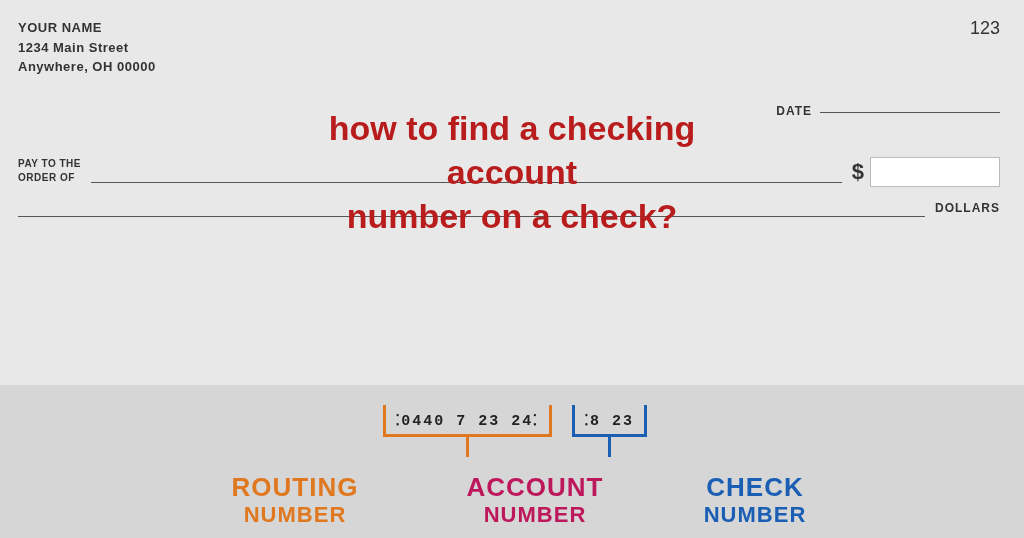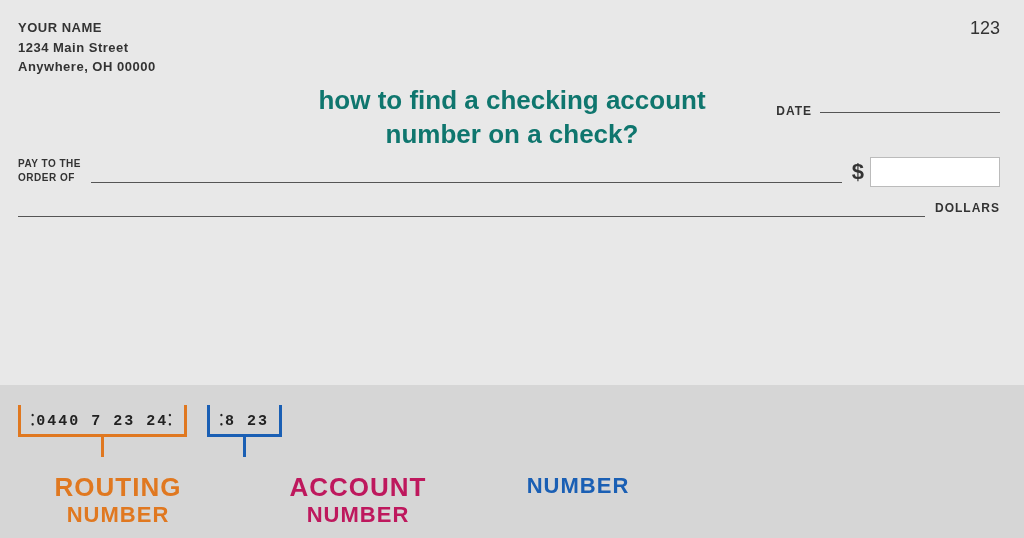--- a/index.html
+++ b/index.html
@@ -54,27 +54,27 @@
 
     .date-line {
       width: 180px;
       height: 1px;
       background: #555;
       margin-top: 2px;
     }
 
     .overlay-title {
       position: absolute;
-      top: 84px;
+      top: 106px;
       left: 50%;
       transform: translateX(-50%);
       text-align: center;
-      font-size: 26px;
+      font-size: 34px;
       font-weight: 900;
-      color: #0f766e;
+      color: #b91c1c;
       line-height: 1.3;
       z-index: 10;
       width: 500px;
     }
 
     .pay-to-row {
       margin-top: 80px;
       display: flex;
       align-items: flex-end;
       gap: 10px;
@@ -136,21 +136,21 @@
       letter-spacing: 1px;
       white-space: nowrap;
       margin-bottom: 2px;
     }
 
     .bottom-section {
       background: #d6d6d6;
       padding: 20px 12px 10px 18px;
       display: flex;
       flex-direction: column;
-      align-items: flex-start;
+      align-items: center;
     }
 
     .micr-row {
       display: flex;
       align-items: center;
       gap: 20px;
       margin-bottom: 16px;
       position: relative;
     }
 
@@ -286,16 +286,17 @@
   <div class="label-row">
     <div class="label-block routing-label">
       <span class="label-main">ROUTING</span>
       <span class="label-sub">NUMBER</span>
     </div>
     <div class="label-block account-label">
       <span class="label-main">ACCOUNT</span>
       <span class="label-sub">NUMBER</span>
     </div>
     <div class="label-block check-label">
+      <span class="label-main">CHECK</span>
       <span class="label-sub">NUMBER</span>
     </div>
   </div>
 </div>
 
 </body></html>

